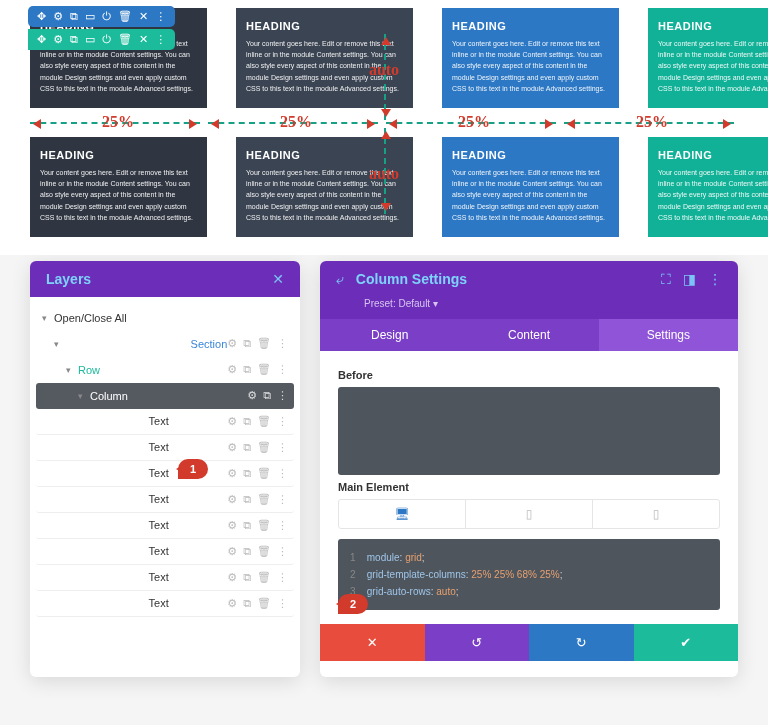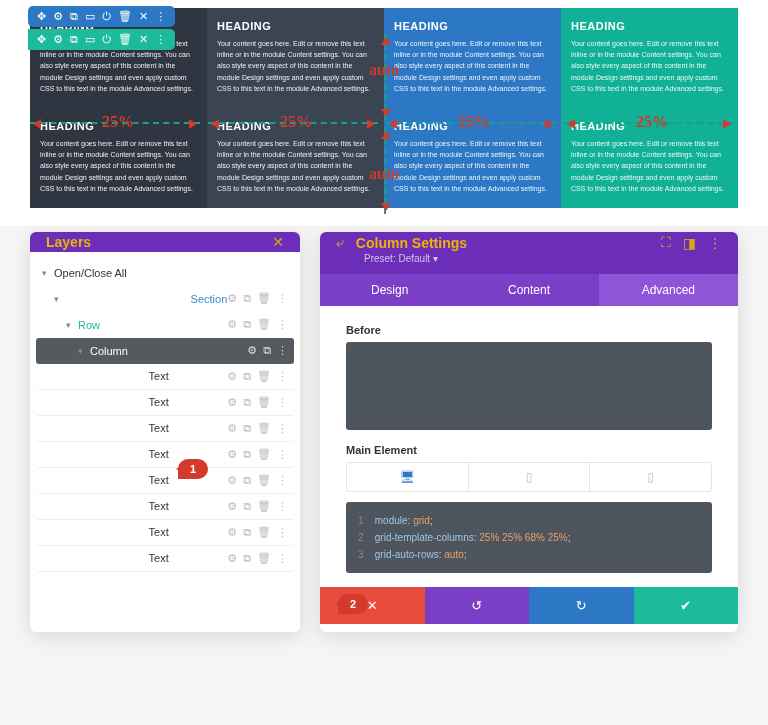--- a/index.html
+++ b/index.html
@@ -1,20 +1,20 @@
 <!DOCTYPE html>
 <html><head>
 <meta charset="utf-8">
 <style>
 * { margin: 0; padding: 0; box-sizing: border-box; font-family: Arial, Helvetica, sans-serif; }
 body { background: #f5f5f5; width: 768px; height: 725px; overflow: hidden; position: relative; }
 
 
 .preview { position: relative; padding: 8px 30px 18px 30px; background: #fff; }
-.grid { display: grid; grid-template-columns: 25% 25% 25% 25%; grid-auto-rows: auto; }
+.grid { display: grid; grid-template-columns: 25% 25% 25% 25%; grid-auto-rows: auto; gap: 29px; }
 .cell { padding: 12px 10px 14px 10px; }
 .cell h3 { color: #fff; font-size: 11px; font-weight: 600; letter-spacing: .5px; margin-bottom: 6px; }
 .cell p { color: #fff; font-size: 7px; line-height: 1.6; opacity: .92; }
 
 
 .tbar { display: flex; gap: 7px; align-items: center; padding: 5px 9px; border-radius: 5px; position: absolute; z-index: 5; }
 .tbar-blue { background: #2c78c4; top: 6px; left: 28px; }
 .tbar-green { background: #1cbb9b; top: 29px; left: 28px; border-radius: 0 5px 5px 0; }
 .ticon { color: #fff; font-size: 11px; line-height: 1; }
 
@@ -28,21 +28,21 @@
 .arrowV::before, .arrowV::after { content: ""; position: absolute; left: -5px; border: 5px solid transparent; }
 .arrowV::before { top: -2px; border-bottom: 8px solid #d23a2b; }
 .arrowV::after { bottom: -2px; border-top: 8px solid #d23a2b; }
 
 
 .panels { display: flex; gap: 20px; padding: 6px 30px; }
 .panel { background: #fff; border-radius: 6px; box-shadow: 0 4px 20px rgba(0,0,0,.12); overflow: hidden; }
 .layers-panel { width: 270px; }
 .settings-panel { flex: 1; }
 
-.p-header { background: #6c2eb9; color: #eab308; display: flex; align-items: flex-end; padding: 2px 16px; gap: 12px; }
+.p-header { background: #6c2eb9; color: #7dd3fc; display: flex; align-items: flex-start; padding: 10px 16px; gap: 12px; }
 .p-title { font-size: 14px; font-weight: 600; }
 .p-spacer { flex: 1; }
 .p-icon { font-size: 14px; opacity: .9; }
 .preset { font-size: 10px; color: #d6c5ef; padding: 0 16px 10px 44px; background: #6c2eb9; }
 
 .searchbar { display: flex; padding: 8px 10px; gap: 6px; background: #fff; border-bottom: 1px solid #eee; }
 .search-input { flex: 1; border: none; background: #f4f4f4; padding: 6px 10px; font-size: 11px; color: #888; border-radius: 3px; }
 .filter-btn { background: #f4f4f4; border: 1px solid #e5e5e5; font-size: 11px; padding: 5px 10px; border-radius: 3px; color: #555; }
 
 .tree { padding: 8px 6px 8px 6px; height: 380px; overflow: auto; }
@@ -56,21 +56,21 @@
 .tree-row.column .label { color: #fff; }
 .tree-row.column .acts { color: #ddd; }
 .indent1 { padding-left: 18px; }
 .indent2 { padding-left: 30px; }
 .indent3 { padding-left: 42px; }
 .text-row { border-bottom: 1px solid #eee; text-align: center; }
 
 .tabs { display: flex; background: #7a3ec7; }
 .tab { flex: 1; text-align: center; color: #fff; font-size: 12px; padding: 9px 0; }
 .tab.active { background: #8f54d8; }
-.settings-body { padding: 14px 26px; }
+.settings-body { padding: 14px 18px; }
 .field-label { font-size: 11px; color: #333; font-weight: 600; margin: 4px 0 6px; }
 .bigbox { background: #4e555d; height: 88px; border-radius: 3px; }
 .device-tabs { display: flex; border: 1px solid #e5e5e5; border-radius: 3px; margin-bottom: 10px; }
 .device-tab { flex: 1; text-align: center; padding: 7px 0; font-size: 12px; color: #bbb; border-right: 1px solid #e5e5e5; }
 .device-tab:last-child { border-right: none; }
 .device-tab.active { color: #2c78c4; }
 .code { background: #4e555d; border-radius: 3px; padding: 10px 12px; font-family: "Courier New", monospace; font-size: 10px; line-height: 1.7; }
 .ln { color: #888; display: inline-block; width: 14px; }
 .ck { color: #9fc5e8; }
 .cv { color: #e8a06f; }
@@ -295,26 +295,26 @@
       <span class="p-title">Column Settings</span>
       <span class="p-spacer"></span>
       <span class="p-icon">⛶</span>
       <span class="p-icon">◨</span>
       <span class="p-icon">⋮</span>
     </div>
     <div class="preset">Preset: Default ▾</div>
     <div class="tabs">
       <div class="tab">Design</div>
       <div class="tab">Content</div>
-      <div class="tab active">Advanced</div>
+      <div class="tab active">Settings</div>
     </div>
     <div class="settings-body">
       <div class="field-label">Before</div>
       <div class="bigbox"></div>
-      <div class="field-label" style="margin-top:14px">Main Element</div>
+      <div class="field-label" style="margin-top:6px">Main Element</div>
       <div class="device-tabs">
         <div class="device-tab active">🖥</div>
         <div class="device-tab">▯</div>
         <div class="device-tab">▯</div>
       </div>
       <div class="code" id="code-editor">
           <div><span class="ln">1</span> <span class="ck">module</span><span class="cp">:</span> <span class="cv">grid</span><span class="cp">;</span></div>
           <div><span class="ln">2</span> <span class="ck">grid-template-columns</span><span class="cp">:</span> <span class="cv">25% 25% 68% 25%</span><span class="cp">;</span></div>
           <div><span class="ln">3</span> <span class="ck">grid-auto-rows</span><span class="cp">:</span> <span class="cv">auto</span><span class="cp">;</span></div>
         </div>

